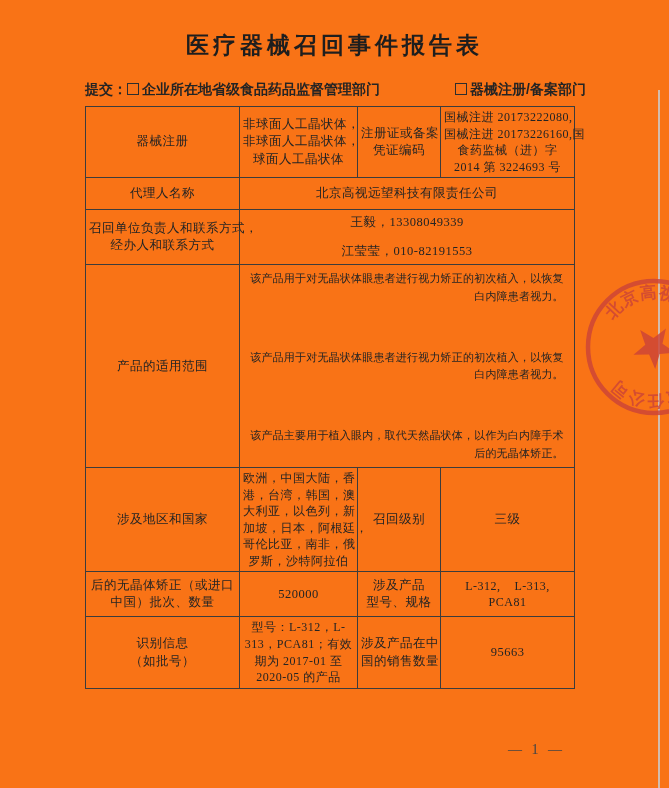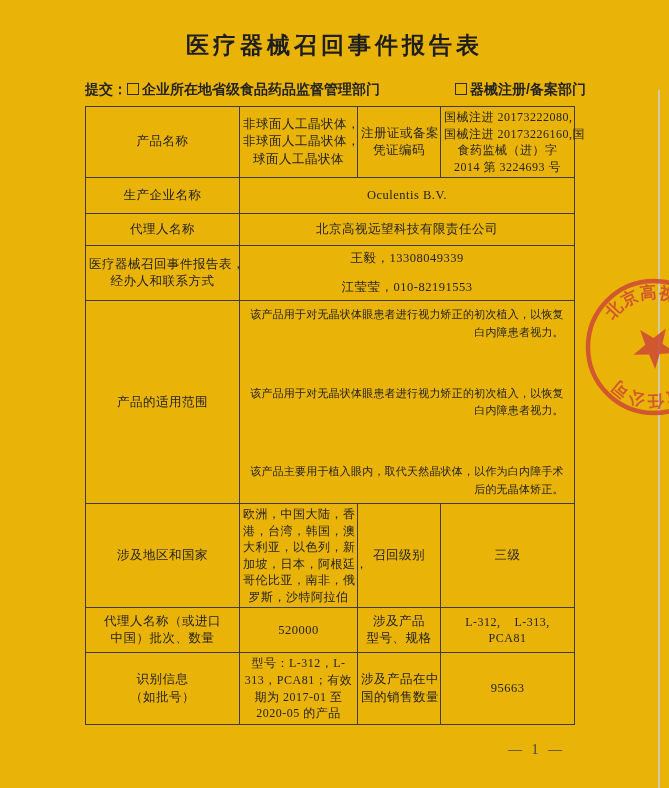--- a/index.html
+++ b/index.html
@@ -1,19 +1,19 @@
 <!DOCTYPE html>
 <html><head>
 <meta charset="utf-8">
 <style>
   html,body { margin:0; padding:0; }
   #page {
     position: relative;
     width: 669px; height: 788px;
-    background: #eab308;
+    background: #f97316;
     overflow: hidden;
     font-family: "Liberation Serif", "DejaVu Serif", serif;
     color: #262626;
   }
   .abs { position: absolute; }
 
   
   .title {
     left: 0; right: 0; top: 30px;
     text-align: center;
@@ -103,41 +103,37 @@
 
   <table class="report">
     <colgroup>
       <col style="width:154px">
         <col style="width:118px">
         <col style="width:83px">
         <col style="width:134px">
     </colgroup>
     <tbody>
         <tr style="height:70px">
-      <td class="lab">产品名称</td>
+      <td class="lab">器械注册</td>
       <td class="ml">非球面人工晶状体，
 非球面人工晶状体，
 球面人工晶状体</td>
       <td class="ml lab">注册证或备案
 凭证编码</td>
       <td class="ml small">国械注进 20173222080,
 国械注进 20173226160,国
 食药监械（进）字
 2014 第 3224693 号</td>
     </tr>
-    <tr style="height:36px">
-      <td class="lab">生产企业名称</td>
-      <td colspan="3">Oculentis B.V.</td>
-    </tr>
     <tr style="height:32px">
       <td class="lab">代理人名称</td>
       <td colspan="3">北京高视远望科技有限责任公司</td>
     </tr>
     <tr style="height:55px">
-      <td class="ml lab">医疗器械召回事件报告表，
+      <td class="ml lab">召回单位负责人和联系方式，
 经办人和联系方式</td>
       <td colspan="3">
         <div class="spread spread-contact">
           <div>王毅，13308049339</div>
           <div>江莹莹，010-82191553</div>
         </div>
       </td>
     </tr>
     <tr style="height:203px">
       <td class="lab">产品的适用范围</td>
@@ -157,21 +153,21 @@
       <td class="ml small">欧洲，中国大陆，香
 港，台湾，韩国，澳
 大利亚，以色列，新
 加坡，日本，阿根廷，
 哥伦比亚，南非，俄
 罗斯，沙特阿拉伯</td>
       <td class="lab">召回级别</td>
       <td>三级</td>
     </tr>
     <tr style="height:45px">
-      <td class="ml lab">代理人名称（或进口
+      <td class="ml lab">后的无晶体矫正（或进口
 中国）批次、数量</td>
       <td>520000</td>
       <td class="ml lab">涉及产品
 型号、规格</td>
       <td class="ml small">L-312,    L-313,
 PCA81</td>
     </tr>
     <tr style="height:67px">
       <td class="ml lab">识别信息
 （如批号）</td>

